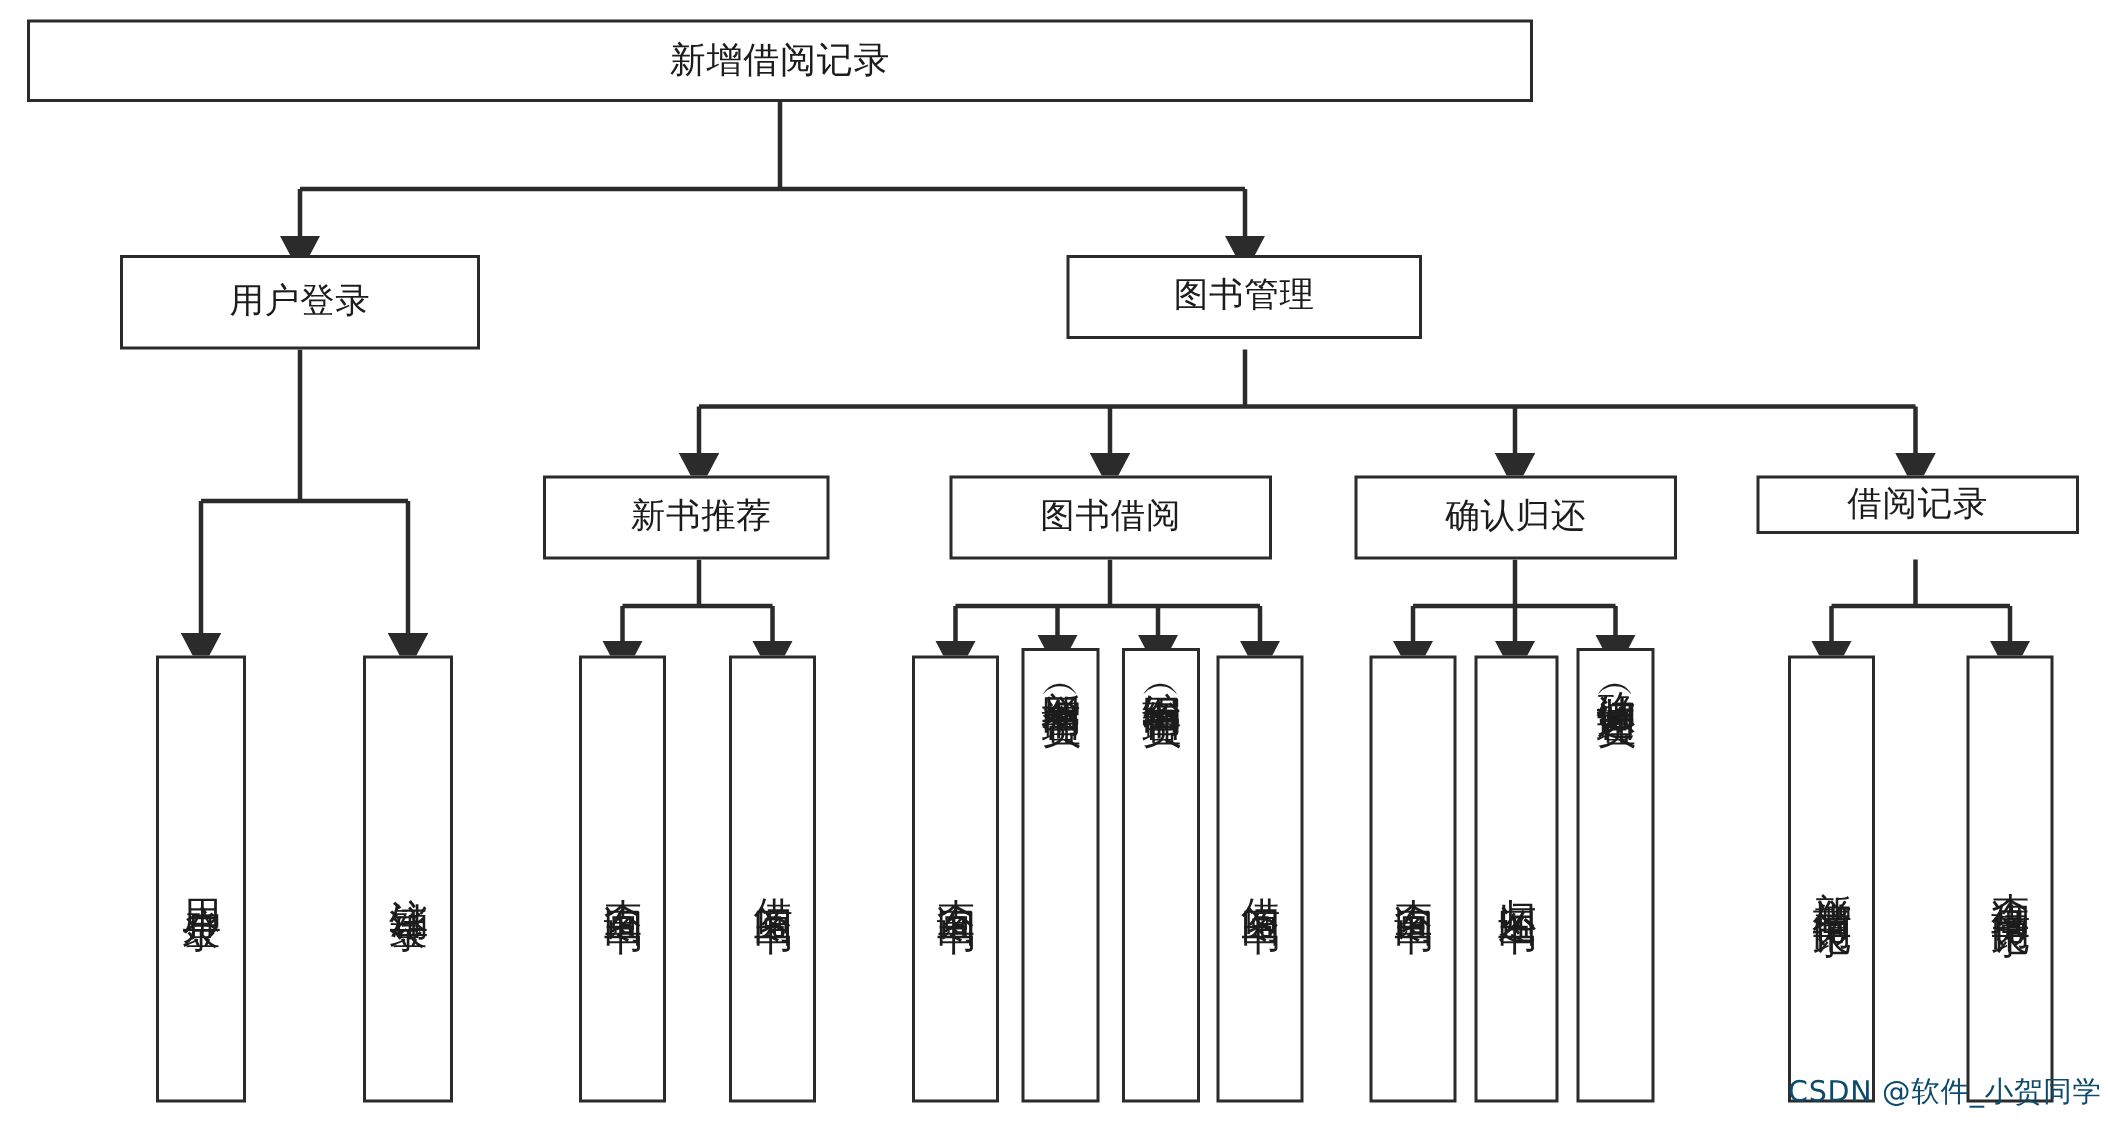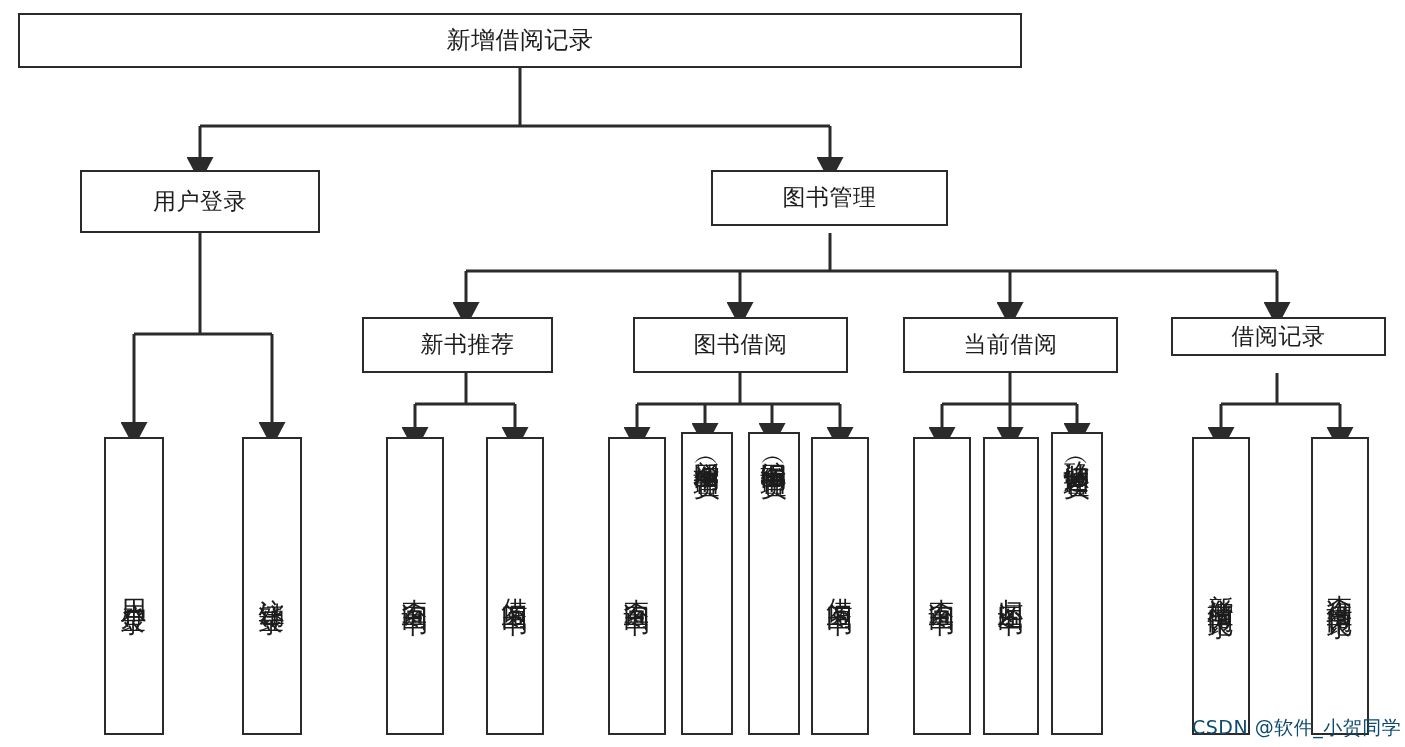--- a/index.html
+++ b/index.html
@@ -149,21 +149,21 @@
 
   <div class="node h" style="left:362px; top:317px; width:191px; height:56px;padding-left:20px;">
     <span class="node-label">新书推荐</span>
   </div>
 
   <div class="node h" style="left:633px; top:317px; width:215px; height:56px;">
     <span class="node-label">图书借阅</span>
   </div>
 
   <div class="node h" style="left:903px; top:317px; width:215px; height:56px;">
-    <span class="node-label">当前借阅</span>
+    <span class="node-label">确认归还</span>
   </div>
 
   <div class="node h" style="left:1171px; top:317px; width:215px; height:39px;">
     <span class="node-label">借阅记录</span>
   </div>
 
   <div class="node v center" style="left:104px; top:437px; width:60px; height:298px;">
     <span class="node-label">用户登录</span>
   </div>
 

